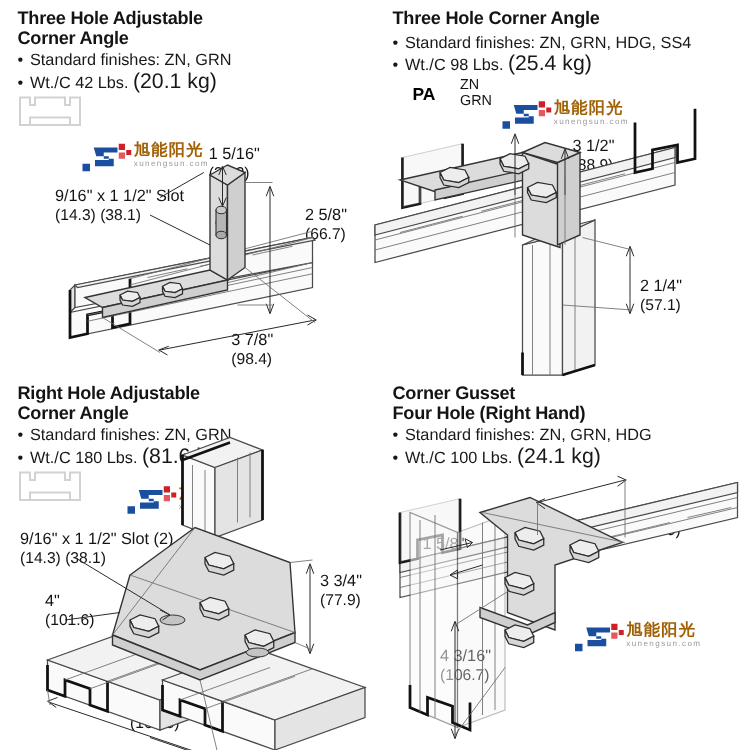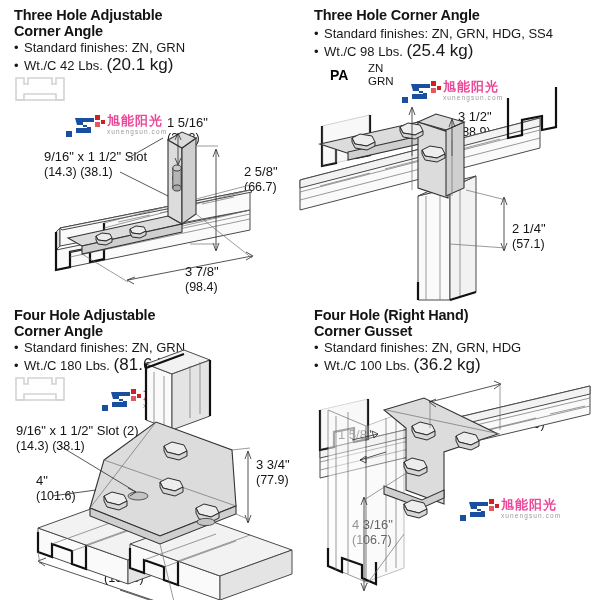--- a/index.html
+++ b/index.html
@@ -20,21 +20,21 @@
   .bullets .b{display:inline-block;width:10px}
   .kg{font-size:17px}
 
   
   .chanicon{position:absolute;}
   .chanicon svg{display:block}
 
   
   .wm{position:absolute;width:104px;height:30px;}
   .wm .cn{position:absolute;left:43px;top:1px;font-size:13px;font-weight:bold;
-          color:#ec4899;letter-spacing:1px;line-height:15px;white-space:nowrap;
+          color:#a16207;letter-spacing:1px;line-height:15px;white-space:nowrap;
           font-family:"DejaVu Sans",sans-serif;}
   .wm .dom{position:absolute;left:43px;top:16px;font-size:6.5px;color:#9a9a9a;
            letter-spacing:1.1px;white-space:nowrap;}
 
   
   .dim{position:absolute;font-size:13px;line-height:14.5px;color:#141414;white-space:nowrap;}
   .dim .p{font-size:12.5px}
   .pa{position:absolute;font-weight:bold;font-size:14px;color:#000000}
   .zngrn{position:absolute;font-size:11.5px;line-height:12.5px;color:#141414}
 
@@ -245,21 +245,21 @@
       <path class="dimln" d="M204 198 L204 250"></path>
       <path class="dimln" d="M201 205 L204 197 L207 205"></path>
       <path class="dimln" d="M201 243 L204 251 L207 243"></path>
       <path class="thin" d="M166 190 L206 200 M150 244 L206 248"></path>
     </svg>
   </div>
 
   <div class="quad q-bl">
 
     <div class="hdr" style="left:14px;top:8px">
-      <div>Four Hole Adjustable</div>
+      <div>Right Hole Adjustable</div>
       <div>Corner Angle</div>
     </div>
 
     <div class="bullets" style="left:14px;top:40px">
       <div><span class="b">•</span><span>Standard finishes: ZN, GRN</span></div>
       <div><span class="b">•</span><span>Wt./C 180 Lbs. </span><span class="kg">(81.6 kg)</span></div>
     </div>
 
     <div class="chanicon" style="left:12px;top:74px">
       <svg width="56" height="30" viewBox="0 0 56 30">
@@ -359,27 +359,27 @@
       <path class="dimln" d="M40 262 L176 308"></path>
       <path class="dimln" d="M46 258 L38 261 L45 266"></path>
       <path class="thin" d="M38 252 L40 264 M160 244 L176 310"></path>
       <path class="dimln" d="M120 290 L176 309"></path>
     </svg>
   </div>
 
   <div class="quad q-br">
 
     <div class="hdr" style="left:14px;top:8px">
+      <div>Corner Gusset</div>
       <div>Four Hole (Right Hand)</div>
-      <div>Corner Gusset</div>
     </div>
 
     <div class="bullets" style="left:14px;top:40px">
       <div><span class="b">•</span><span>Standard finishes: ZN, GRN, HDG</span></div>
-      <div><span class="b">•</span><span>Wt./C 100 Lbs. </span><span class="kg">(36.2 kg)</span></div>
+      <div><span class="b">•</span><span>Wt./C 100 Lbs. </span><span class="kg">(24.1 kg)</span></div>
     </div>
 
     <div class="dim" style="left:212px;top:102px">
       <div>3 1/2"</div>
       <div class="p">(88.9)</div>
     </div>
 
     <div class="dim" style="left:38px;top:128px">
       <div>1 5/8"</div>
       <div class="p">(41.3)</div>

